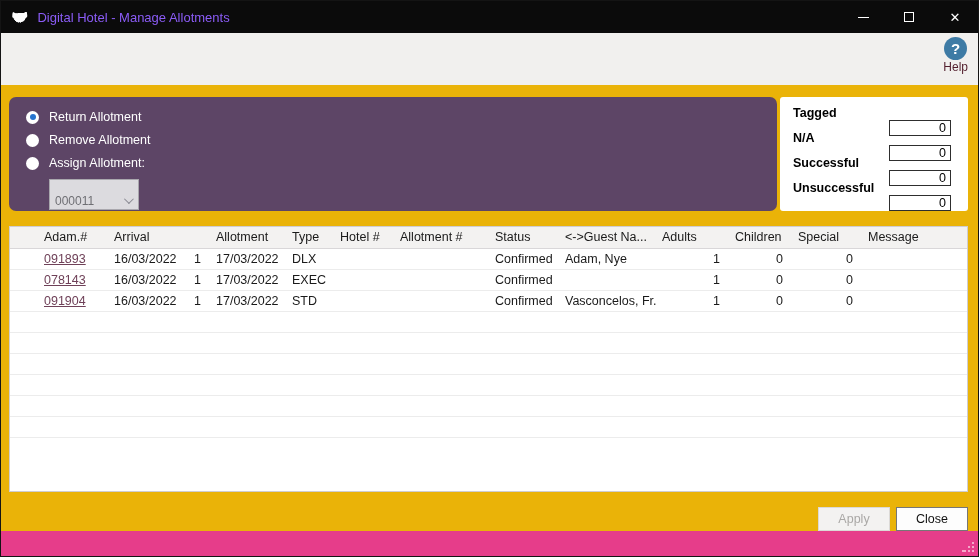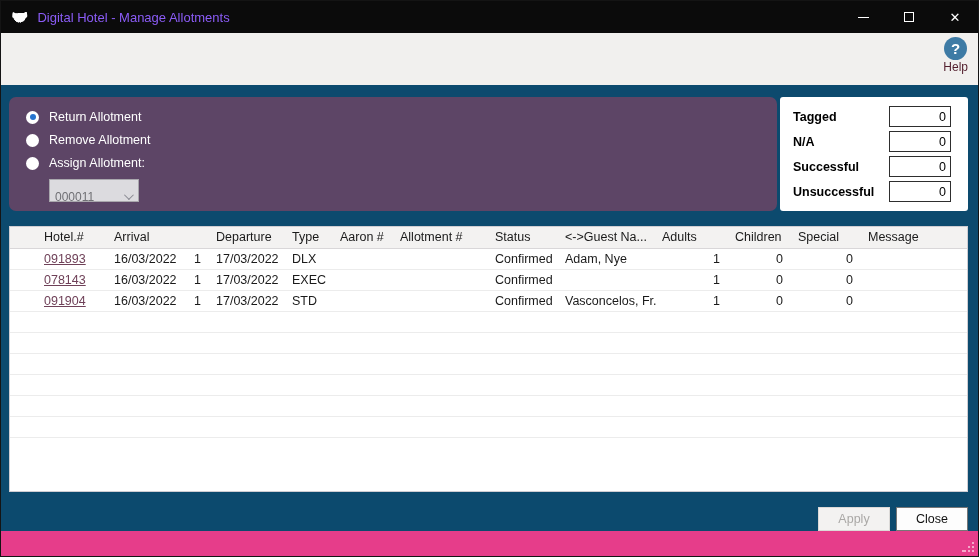--- a/index.html
+++ b/index.html
@@ -23,38 +23,38 @@
 
   
   .toolbar { height:52px; background:#f1f0ee; flex:0 0 52px; display:flex;
              justify-content:flex-end; align-items:flex-start; }
   .help { margin:4px 10px 0 0; text-align:center; cursor:pointer; }
   .help-circle { width:23px; height:23px; border-radius:50%; background:#3e7ba5; color:#fff;
                  font-weight:bold; font-size:15px; line-height:23px; margin:0 auto; }
   .help-label { font-size:12px; color:#531f2d; margin-top:0; }
 
   
-  .main { flex:1; background:#0c4a6e; padding:12px 10px 0 8px; display:flex; flex-direction:column; }
+  .main { flex:1; background:#eab308; padding:12px 10px 0 8px; display:flex; flex-direction:column; }
 
   .panels { display:flex; gap:3px; height:114px; flex:0 0 114px; }
   .options-panel { width:768px; background:#5d4566; border-radius:7px; color:#fff;
                    padding:13px 0 0 17px; }
   .radio-row { display:flex; align-items:center; margin-bottom:9px; cursor:pointer; }
   .radio { width:13px; height:13px; border-radius:50%; background:#fff; flex:0 0 13px;
            display:flex; align-items:center; justify-content:center; }
   .radio.checked::after { content:""; width:6px; height:6px; border-radius:50%; background:#2573ce; }
   .radio-label { font-size:12.5px; margin-left:10px; }
-  .dropdown { margin:2px 0 0 23px; width:90px; height:23px; background:#dcdbdf;
+  .dropdown { margin:2px 0 0 23px; width:90px; height:31px; background:#dcdbdf;
               border:1px solid #a9a7ad; display:flex; align-items:center;
               font-size:12px; color:#6f6f74; padding:12px 7px 0 5px; cursor:default; }
   .chev { margin-left:auto; width:7px; height:7px; border-right:1px solid #8a8a93;
           border-bottom:1px solid #8a8a93; transform:rotate(45deg) translateY(-2px); }
 
   .stats-panel { flex:1; background:#fff; border-radius:3px; padding:9px 17px 0 13px; }
-  .stat-row { display:flex; align-items:center; height:21px; margin-bottom:4px; }
+  .stat-row { display:flex; align-items:flex-start; height:21px; margin-bottom:4px;flex-direction:column; }
   .stat-label { font-weight:bold; font-size:12.5px; color:#000; }
   .stat-input { margin-left:auto; width:62px; height:21px; border:1px solid #2e2e2e; background:#fff;
                 font-family:"Liberation Sans", sans-serif; font-size:12.5px; text-align:right;
                 padding:0 4px; }
 
   
   .grid-wrap { margin-top:15px; background:#fff; border:1px solid #cfcdd2; height:266px;
                flex:0 0 266px; overflow:hidden; }
   table { border-collapse:collapse; table-layout:fixed; width:959px; font-size:12.5px; color:#1a1a1a; }
   th { text-align:left; font-weight:normal; background:#f3f2f1; border-bottom:1px solid #d9d7d9;
@@ -164,26 +164,26 @@
           <col style="width:70px">
             <col style="width:97px">
             <col style="width:73px">
             <col style="width:63px">
           <col style="width:70px">
             <col style="width:107px">
         </colgroup>
         <thead>
           <tr>
             <th></th>
-            <th>Hotel.#</th>
+            <th>Adam.#</th>
             <th>Arrival</th>
             <th></th>
-            <th>Departure</th>
+            <th>Allotment</th>
             <th>Type</th>
-            <th>Aaron #</th>
+            <th>Hotel #</th>
             <th>Allotment #</th>
             <th>Status</th>
             <th>&lt;-&gt;Guest Na...</th>
             <th>Adults</th>
             <th>Children</th>
             <th>Special</th>
             <th>Message</th>
           </tr>
         </thead>
         <tbody>

